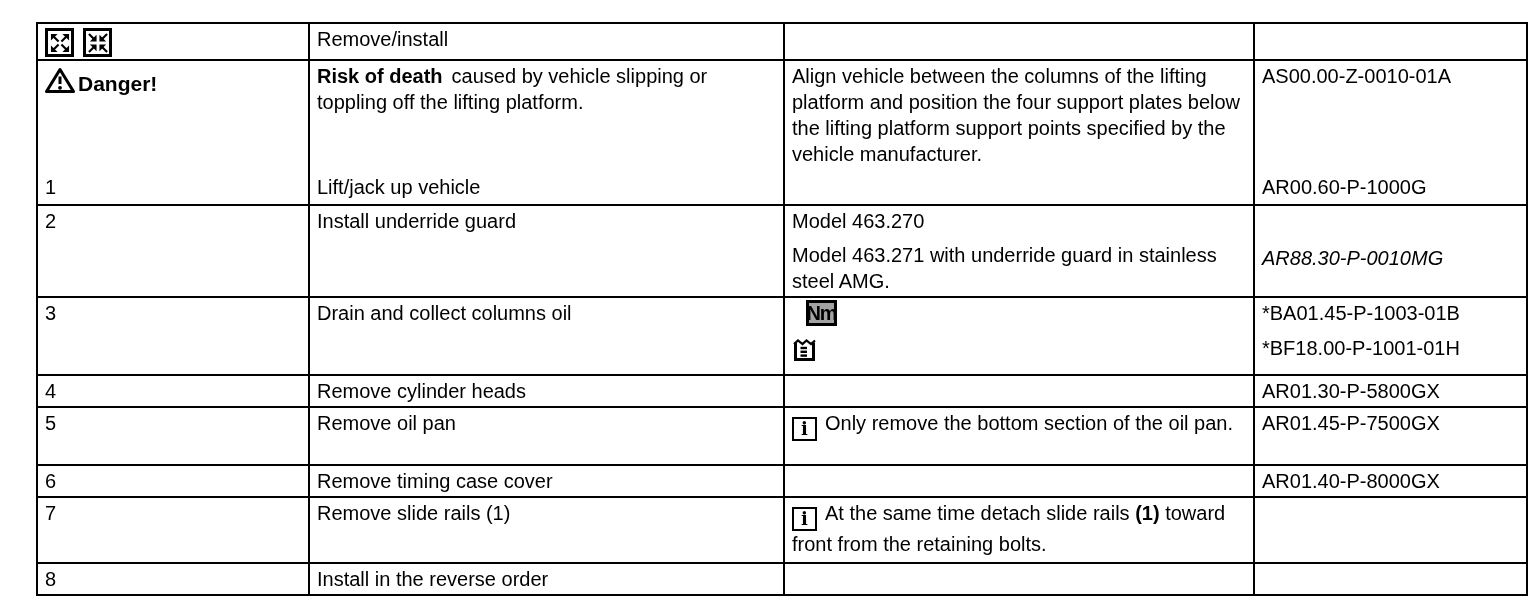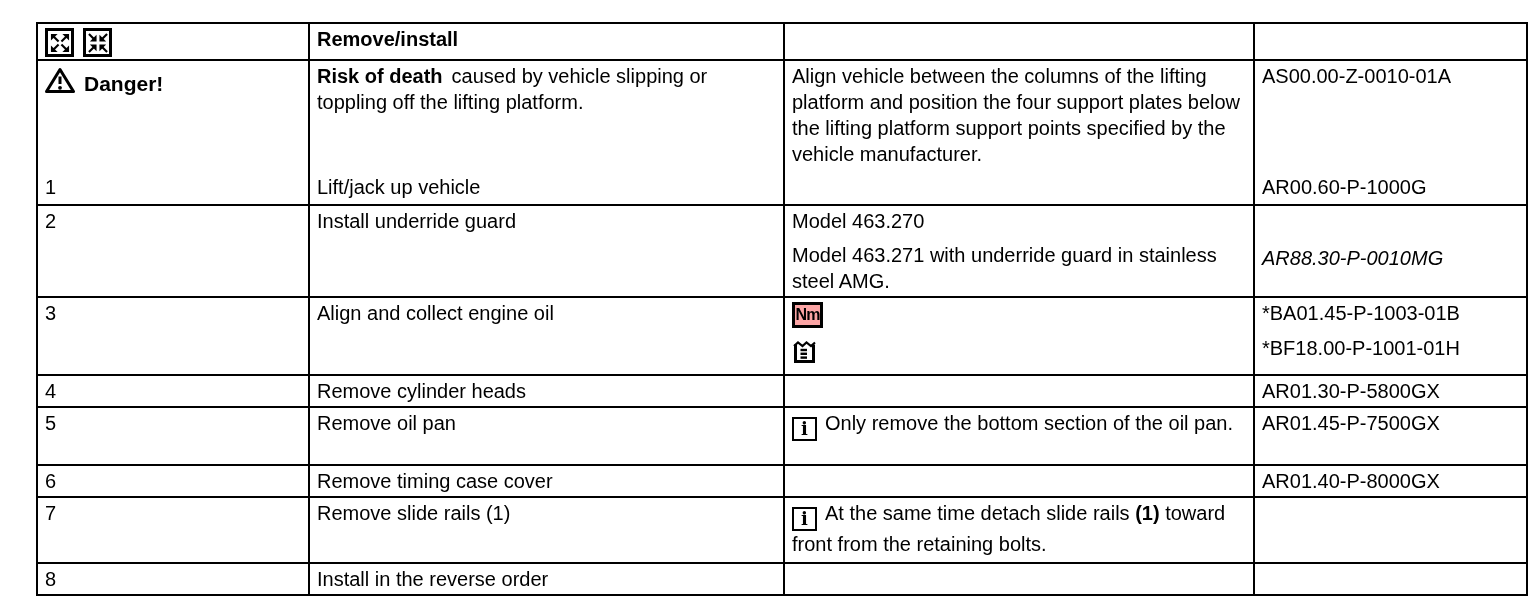--- a/index.html
+++ b/index.html
@@ -12,32 +12,32 @@
     border-collapse:collapse;table-layout:fixed;
   }
   td{
     border:2px solid #000;vertical-align:top;
     padding:2px 7px;font-size:20px;line-height:26px;color:#000;
     overflow:hidden;
   }
   .b{font-weight:bold;}
   .risk-bold{font-weight:bold;margin-right:9px;}
   .vsplit{display:flex;flex-direction:column;justify-content:space-between;height:137px;}
-  .hdr-title{font-weight:bold;text-align:center;}
+  .hdr-title{font-weight:normal;text-align:center;}
   .hdr-icons{display:flex;gap:9px;padding-top:2px;}
   .frame-icon{
     display:inline-flex;align-items:center;justify-content:center;
     width:29px;height:29px;border:3px solid #000;box-sizing:border-box;background:#fff;
   }
-  .danger-head{display:flex;align-items:center;gap:9px;padding-top:4px;}
+  .danger-head{display:flex;align-items:center;gap:3px;padding-top:4px;}
   .danger-word{font-weight:bold;font-size:21px;}
   .nm-box{
     display:inline-flex;align-items:center;justify-content:center;
     width:31px;height:26px;border:3px solid #000;box-sizing:border-box;
-    font-weight:bold;font-size:16px;letter-spacing:-1px;background:#fca5a5;
+    font-weight:bold;font-size:20px;letter-spacing:-1px;background:#a3a3a3;margin-left:14px;
   }
   .cap-icon{display:inline-block;margin-top:11px;}
   .info-box{
     display:inline-flex;align-items:center;justify-content:center;
     width:25px;height:24px;border:2px solid #000;box-sizing:border-box;
     font-family:"DejaVu Serif",serif;font-weight:bold;font-size:18px;
     vertical-align:-5px;margin-right:8px;background:#fff;
   }
   .p2{margin-top:8px;}
   .code-offset{margin-top:37px;font-style:italic;}
@@ -142,21 +142,21 @@
         <div>Model 463.270</div>
         <div class="p2">Model 463.271 with underride guard in stainless steel AMG.</div>
       </td>
       <td>
         <div class="code-offset">AR88.30-P-0010MG</div>
       </td>
     </tr>
 
     <tr style="height:78px">
       <td><span>3</span></td>
-      <td><span>Align and collect engine oil</span></td>
+      <td><span>Drain and collect columns oil</span></td>
       <td>
         <div><span class="nm-box">Nm</span></div>
         <div>
           <span class="cap-icon">
             <svg viewBox="0 0 25 26" width="25" height="26" aria-hidden="true">
               <path d="M3.5,5.5 L3.5,22.5 L21.5,22.5 L21.5,5.5" fill="none" stroke="#000" stroke-width="3"></path>
               <polyline points="2,7 6,3.5 10.5,7 14.5,3.5 19,7 23,3.5" fill="none" stroke="#000" stroke-width="2.2"></polyline>
               <line x1="8.5" y1="11" x2="15" y2="11" stroke="#000" stroke-width="2.4"></line>
               <line x1="8.5" y1="14.8" x2="15" y2="14.8" stroke="#000" stroke-width="2.4"></line>
               <line x1="8.5" y1="18.6" x2="15" y2="18.6" stroke="#000" stroke-width="2.4"></line>

